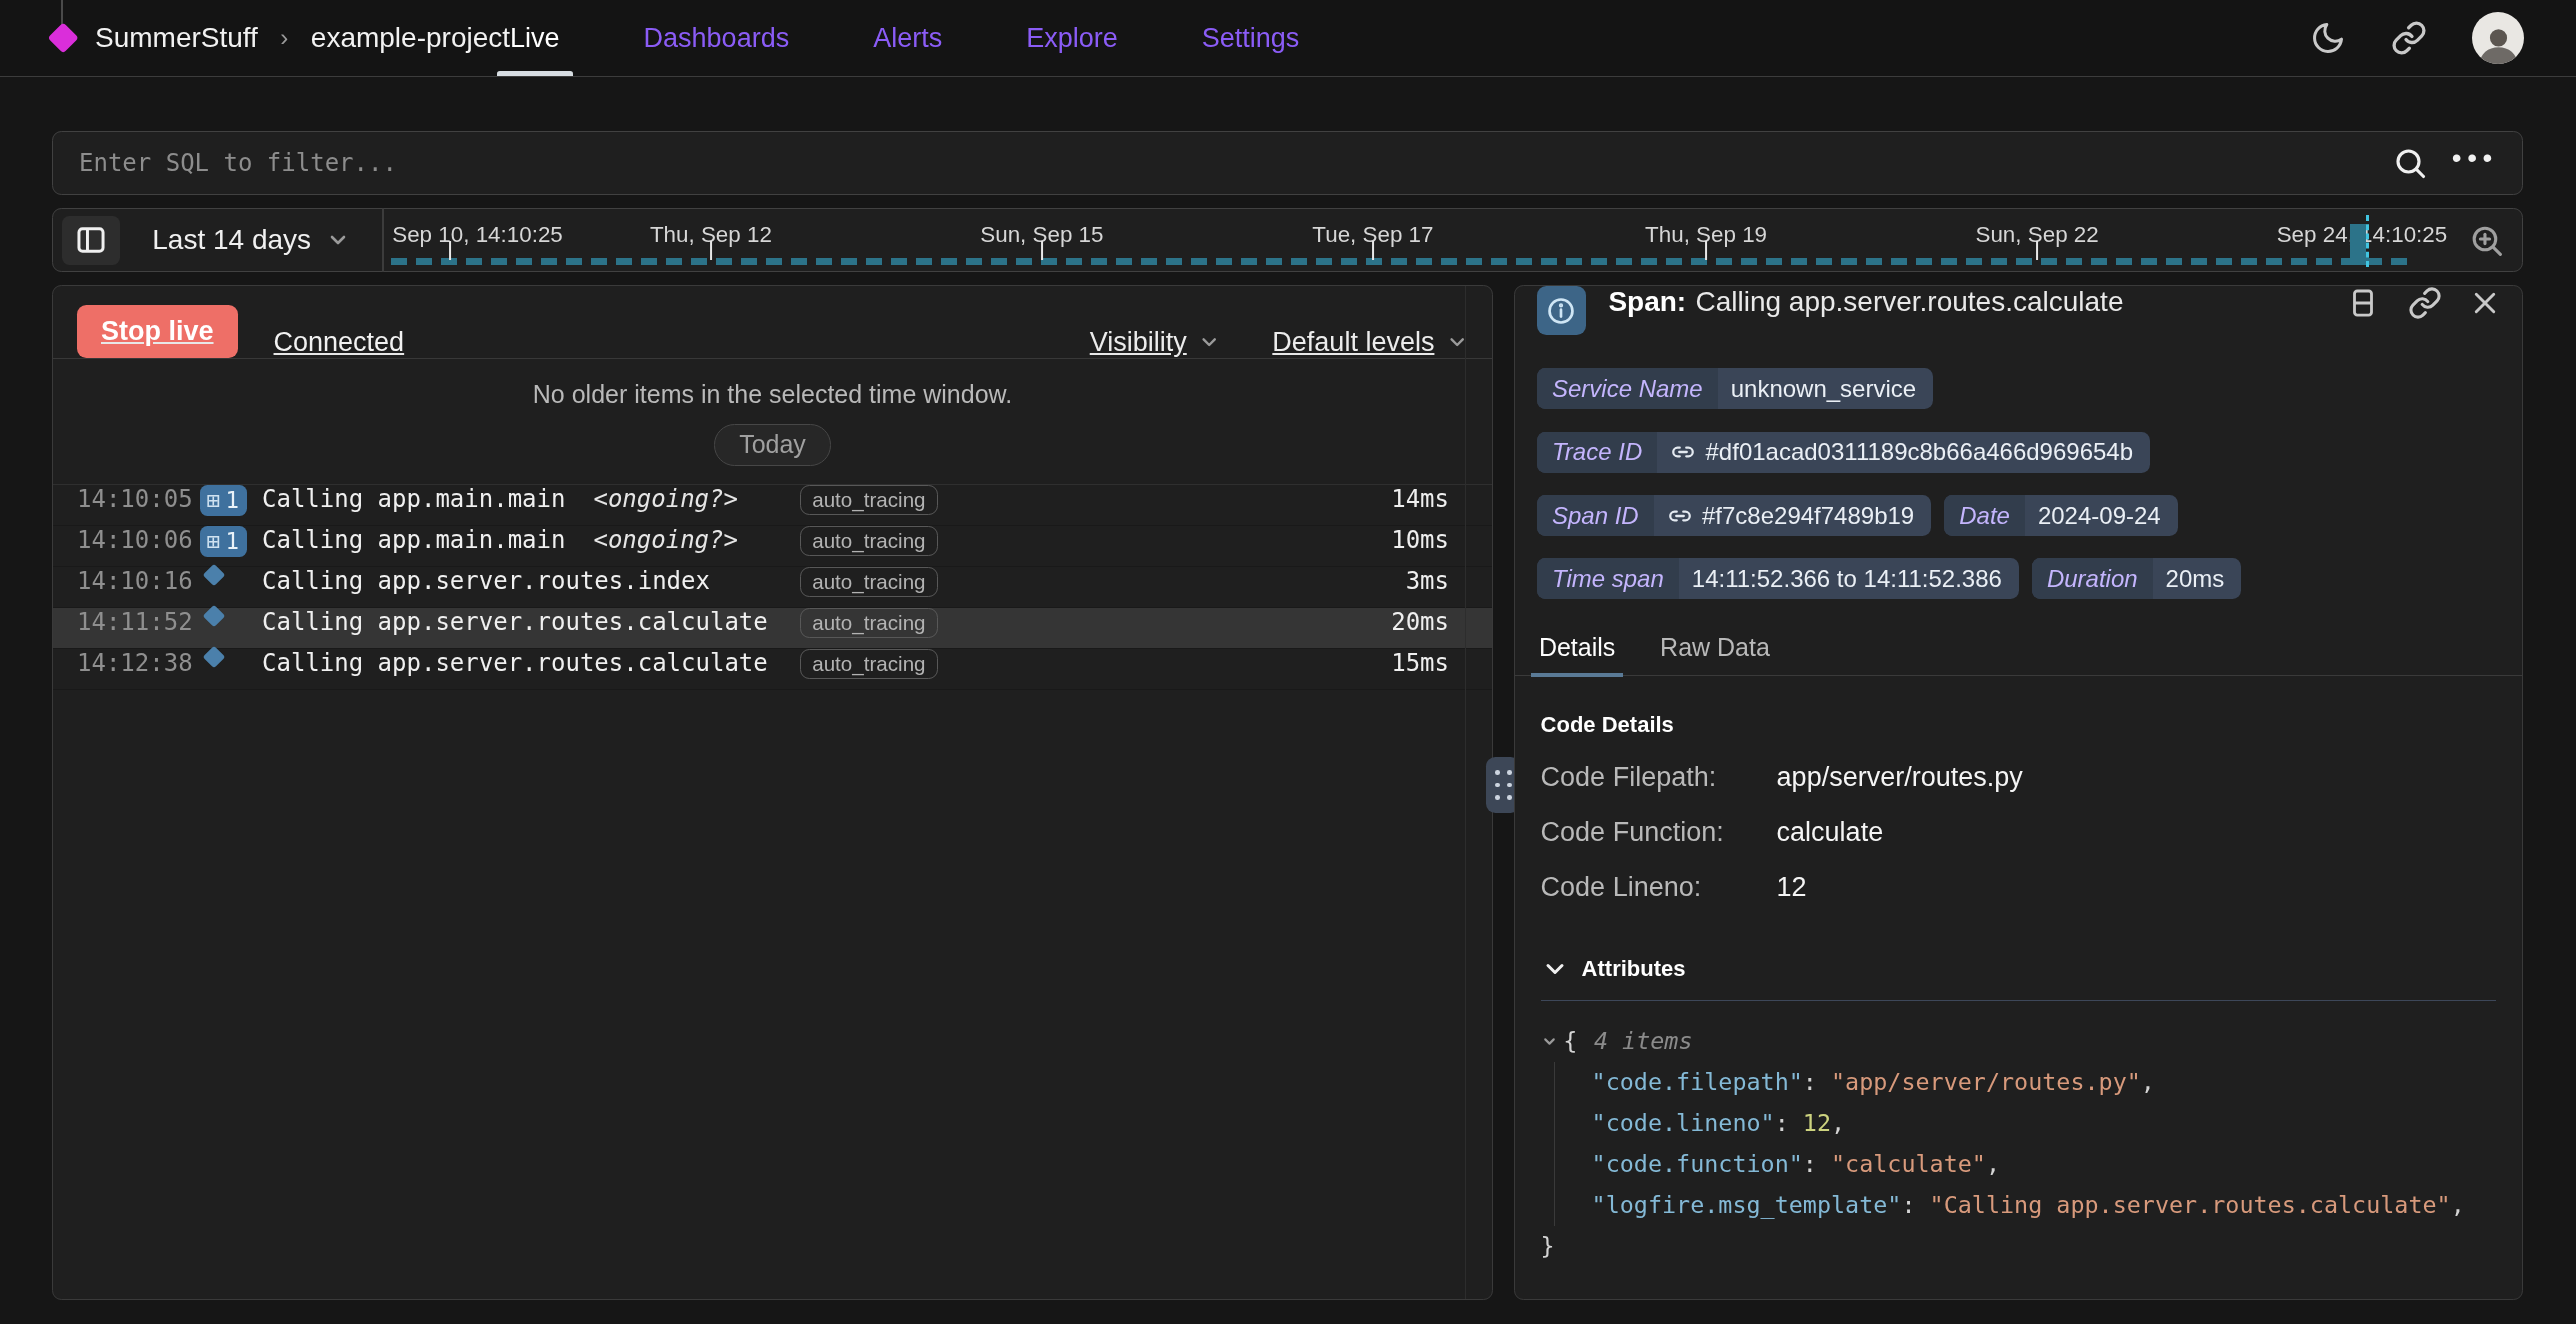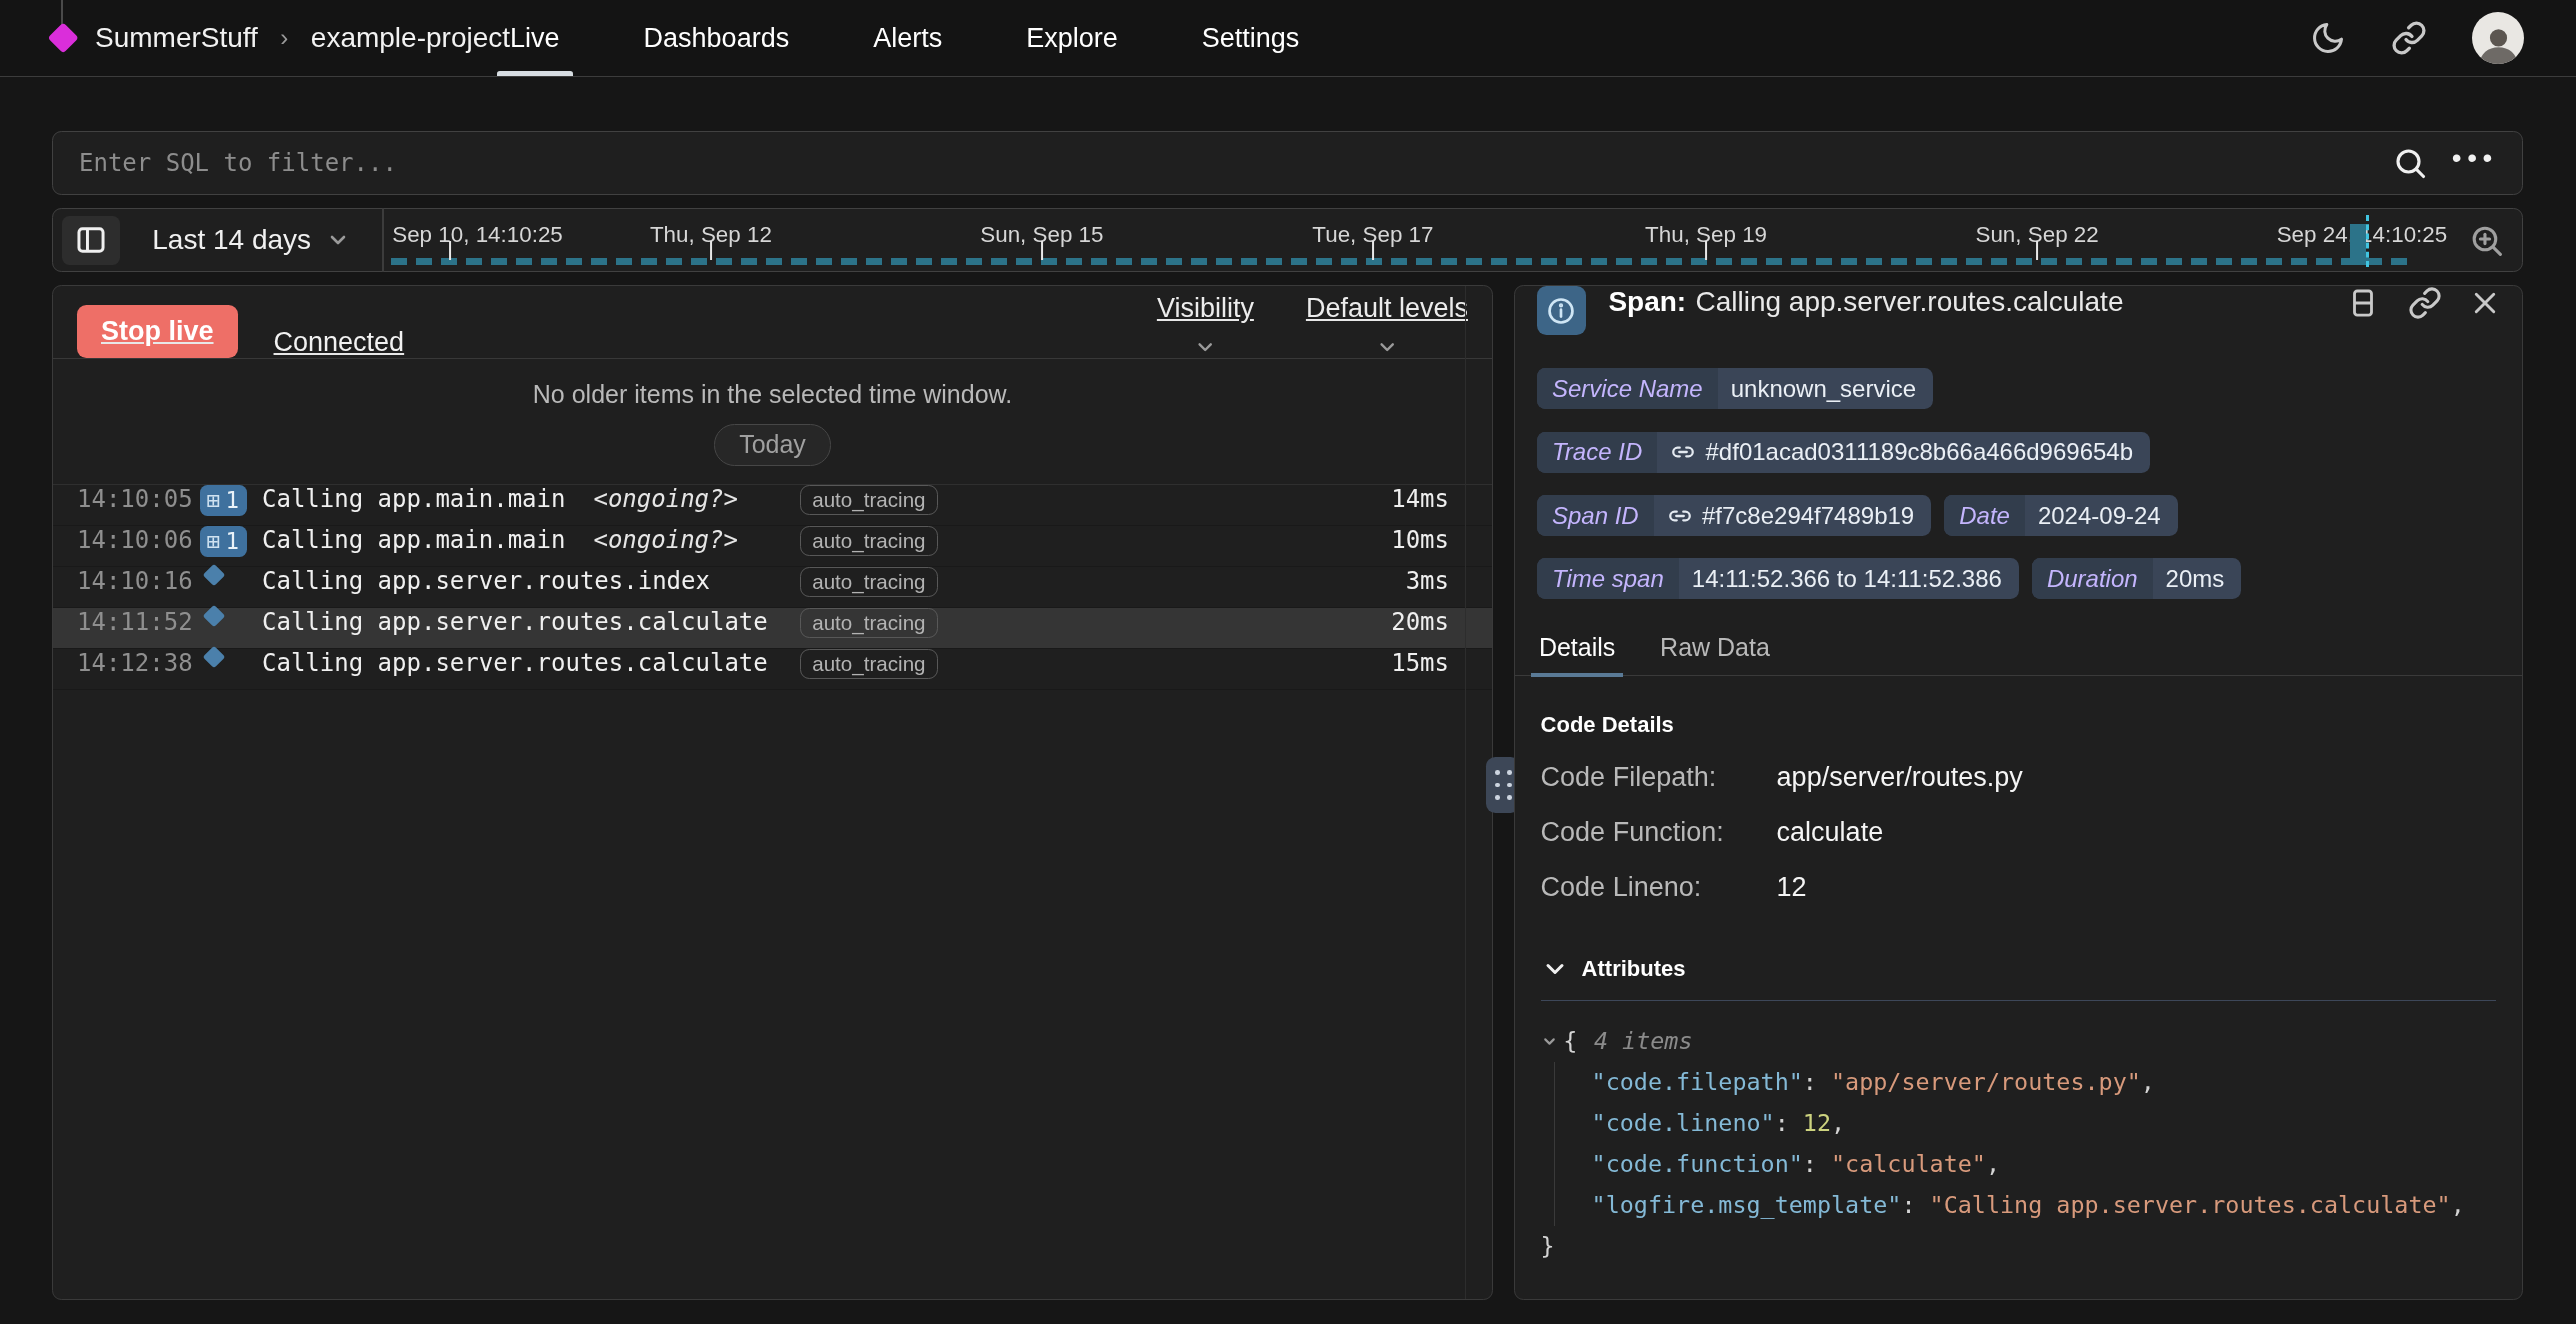--- a/index.html
+++ b/index.html
@@ -13,21 +13,21 @@
             border-bottom:1.9px solid #3c3c3c; background:#141414;
             display:flex; align-items:center; padding:0 52px; }
   .logo-dropline { position:absolute; left:61px; top:0; width:1.9px; height:41px; background:#4a4a4a; }
   .brand { display:flex; align-items:center; gap:20.6px; font-size:28px; }
   .brand-diamond { width:22.4px; height:22.4px; background:#da2eda; border-radius:3.7px; transform:rotate(45deg); }
   .brand-name { color:#f2f2f2; font-weight:500; }
   .crumb-sep { color:#9a9a9a; font-size:24px; padding:0 1.9px; }
   .brand-project { color:#f2f2f2; font-weight:500; }
   .nav-tabs { display:flex; align-items:center; gap:84px; height:100%; }
   .nav-tab { position:relative; height:100%; display:flex; align-items:center; font-size:27px;
-             color:#ffffff; cursor:pointer; }
+             color:#8b5cf6; cursor:pointer; }
   .nav-tab.active { color:#ffffff; }
   .nav-tab.active::after { content:""; position:absolute; left:-13px; right:-13px; bottom:0;
              height:4.7px; background:#d7dde2; border-radius:2.8px 2.8px 0 0; }
   .nav-right { margin-left:auto; display:flex; align-items:center; gap:45px; }
   .icon-btn { color:#c9c9c9; cursor:pointer; display:flex; align-items:center; }
   .avatar { width:52px; height:52px; border-radius:50%; background:#e9e7e3; overflow:hidden;
             display:flex; align-items:flex-end; justify-content:center; cursor:pointer; }
 
   
   .sql-bar { position:absolute; left:52px; top:131px; width:2471px; height:64px;
@@ -68,21 +68,21 @@
   .grip i { width:4.7px; height:4.7px; border-radius:50%; background:#cdd5e0; margin:auto; }
   .right-pane { position:relative; flex:1; background:#1f1f1f; border:1.9px solid #3a3a3a; border-radius:9.3px; overflow:hidden; }
 
   
   .live-header { height:73px; display:flex; align-items:flex-end; padding:0 24px;
                  border-bottom:1.9px solid #383838;text-decoration:underline; }
   .stop-live { background:#ee6f67; color:#ffffff; font-size:27px; font-weight:600;
                border:none; border-radius:9.3px; padding:11.2px 24px; cursor:pointer; }
   .conn-status { font-size:27px; color:#f2f2f2; margin-left:36px; font-weight:500; }
   .live-header .spacer { flex:1; }
-  .dd { display:flex; align-items:center; gap:11.2px; font-size:27px; color:#ececec; cursor:pointer; margin-left:52px;flex-direction:column; }
+  .dd { display:flex; align-items:center; gap:11.2px; font-size:27px; color:#ececec; cursor:pointer; margin-left:52px; }
   .dd .chev { color:#9a9a9a; }
 
   .notice-block { padding:20.6px 0 18.7px; border-bottom:1.9px solid #2f2f2f; text-align:center; }
   .notice-text { font-size:25px; color:#b9b9b9; }
   .today-btn { margin-top:15px; display:inline-block; font-size:25px; color:#a0a0a0;
                background:#272727; border:1.9px solid #474747; border-radius:20.6px; padding:5.6px 24px; cursor:pointer; }
 
   .rows { }
   .trace-row { display:flex; align-items:flex-start; height:41px; padding:0 43px 0 24px;
                border-bottom:1.9px solid #191919; cursor:pointer; font-family:"DejaVu Sans Mono", monospace; }

